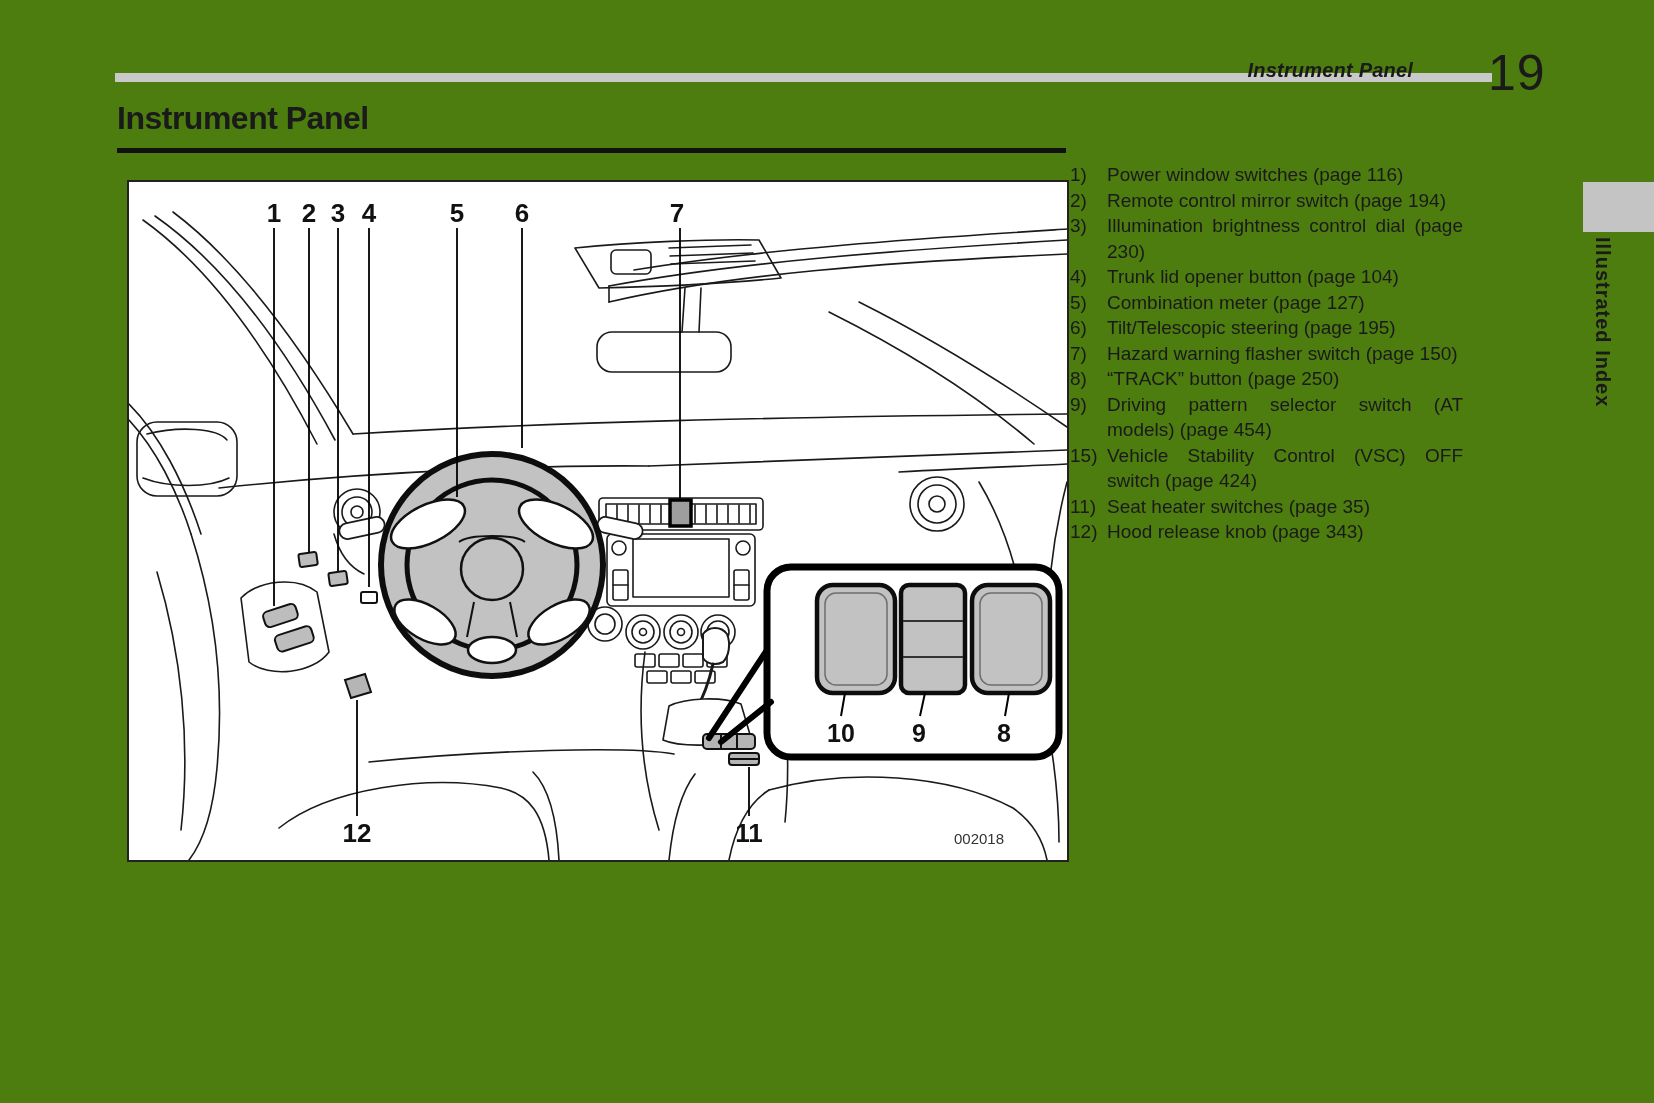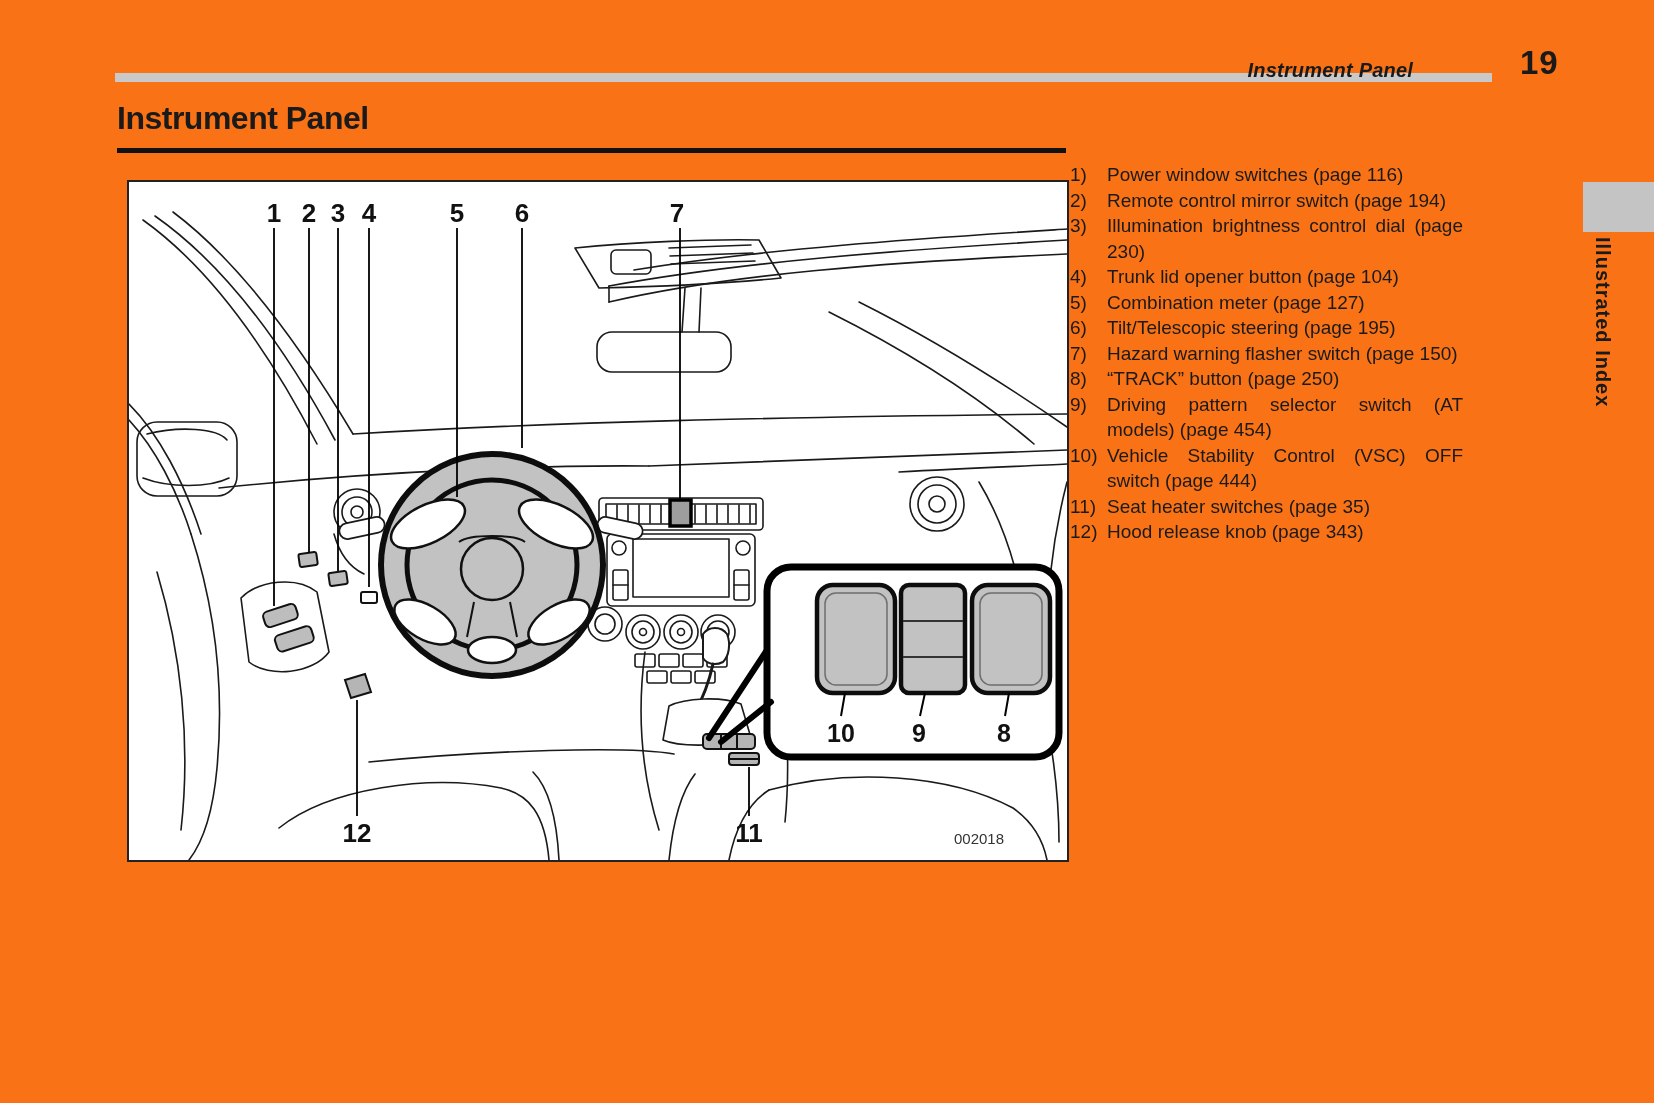--- a/index.html
+++ b/index.html
@@ -1,23 +1,23 @@
 <!DOCTYPE html>
 <html><head>
 <meta charset="utf-8">
 <style>
   html,body{margin:0;padding:0;background:#ffffff;}
-  .page{position:relative;width:1654px;height:1103px;background:#f97316;overflow:hidden;
+  .page{position:relative;width:1654px;height:1103px;background:#4d7c0f;overflow:hidden;
         font-family:"Liberation Sans",sans-serif;color:#1a1a1a;}
 
   
   .runbar{position:absolute;left:115px;top:73px;width:1377px;height:9px;background:#c9c9c9;}
   .runtitle{position:absolute;left:900px;top:59px;width:513px;text-align:right;
             font-size:20px;font-weight:bold;font-style:italic;letter-spacing:.2px;}
-  .pagenum{position:absolute;left:1488px;top:44px;font-size:33px;font-weight:bold;letter-spacing:1px;margin-left:32px;}
+  .pagenum{position:absolute;left:1488px;top:44px;font-size:50px;font-weight:normal;letter-spacing:1px;}
 
   
   .title{position:absolute;left:117px;top:100px;font-size:32px;font-weight:bold;letter-spacing:-.5px;margin:0;}
   .rule{position:absolute;left:117px;top:148px;width:949px;height:5px;background:#111;}
 
   
   .frame{position:absolute;left:127px;top:180px;width:938px;height:678px;border:2px solid #222;box-sizing:content-box;background:#fff;}
 
   
   .legend{position:absolute;left:1070px;top:162px;width:404px;list-style:none;margin:0;padding:0;
@@ -255,22 +255,22 @@
       </li>
     <li>
         <span class="n">8)</span>
         <span class="t">“TRACK” button (page 250)</span>
       </li>
     <li>
         <span class="n">9)</span>
         <span class="t">Driving pattern selector switch (AT models) (page 454)</span>
       </li>
     <li>
-        <span class="n">10)</span>
-        <span class="t">Vehicle Stability Control (VSC) OFF switch (page 444)</span>
+        <span class="n">15)</span>
+        <span class="t">Vehicle Stability Control (VSC) OFF switch (page 424)</span>
       </li>
     <li>
         <span class="n">11)</span>
         <span class="t">Seat heater switches (page 35)</span>
       </li>
     <li>
         <span class="n">12)</span>
         <span class="t">Hood release knob (page 343)</span>
       </li>
   </ol>

